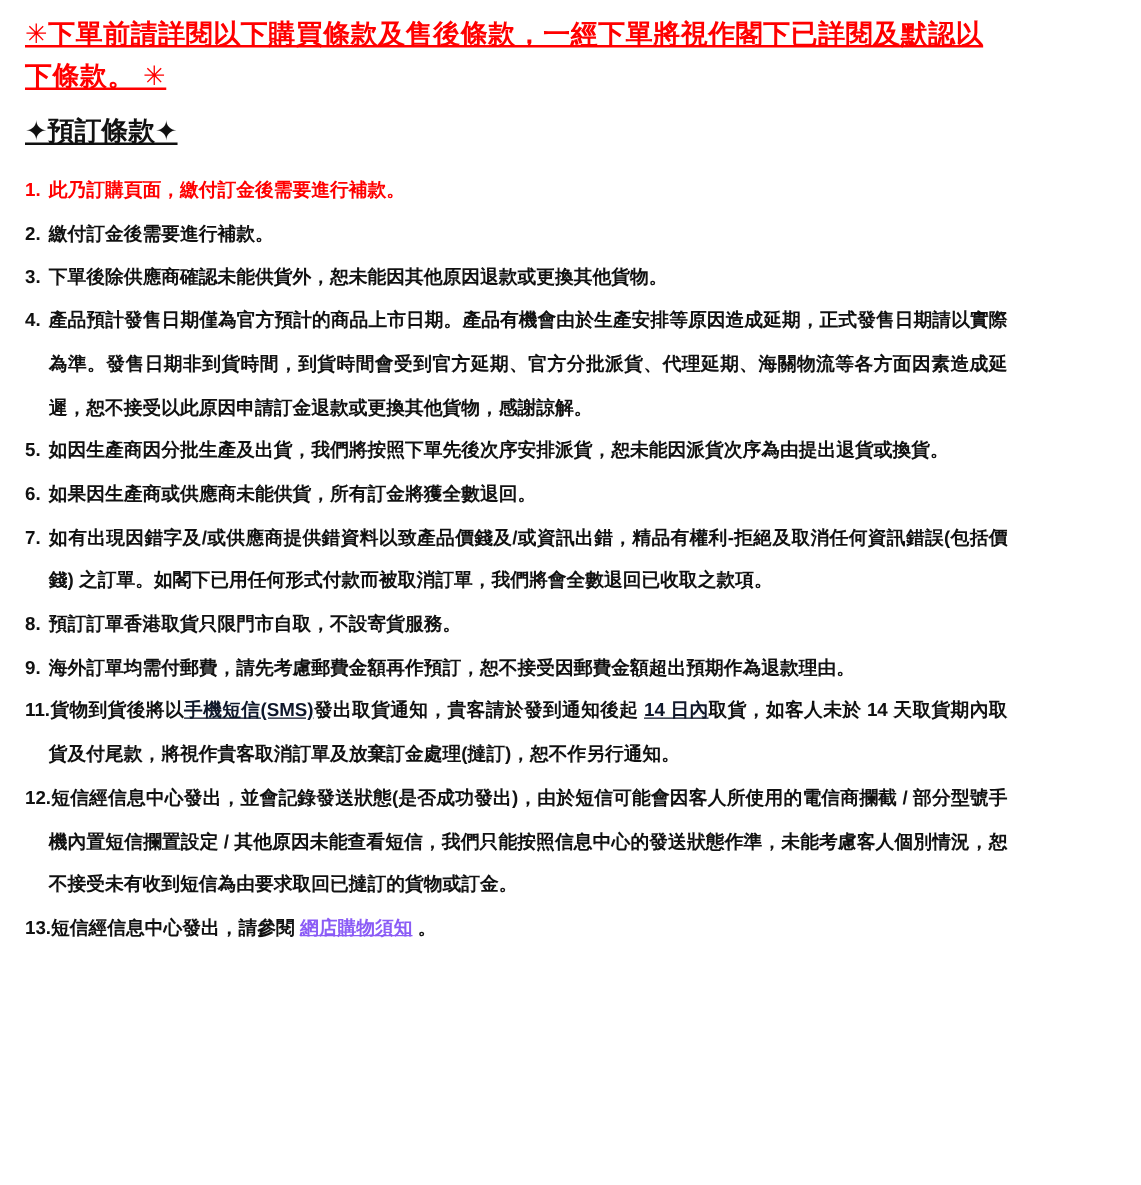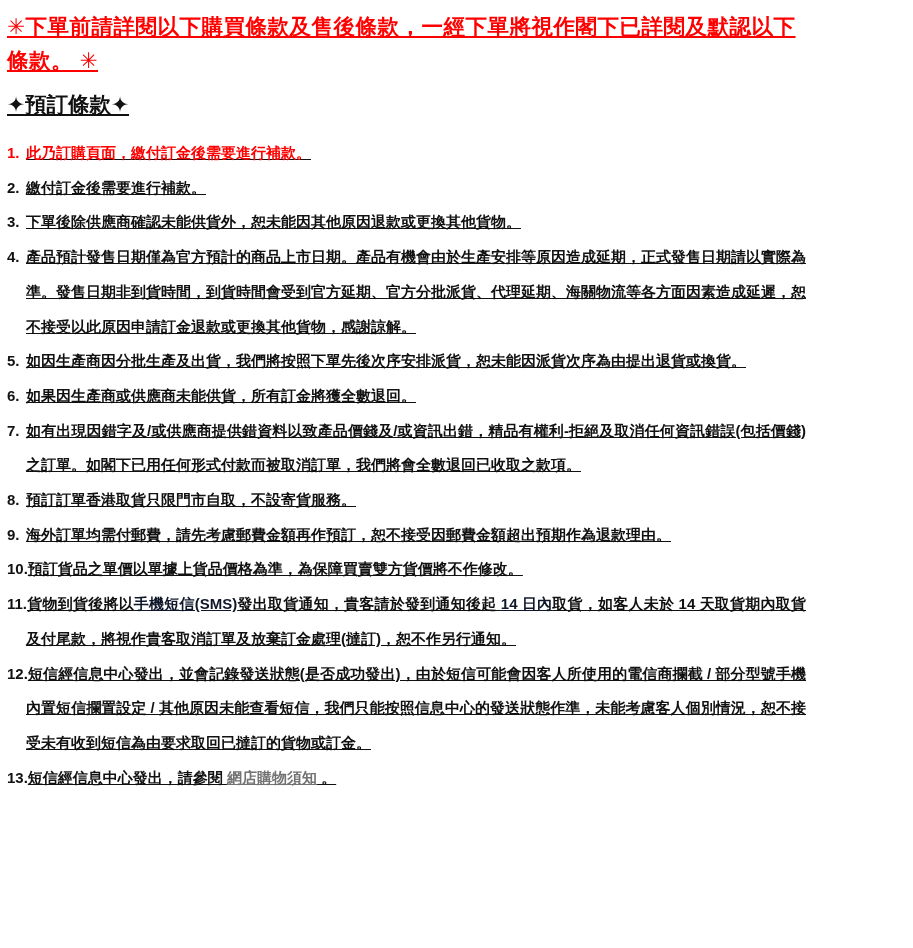--- a/index.html
+++ b/index.html
@@ -9,24 +9,23 @@
   }
   body {
     width: 913px;
     height: 948px;
     overflow: hidden;
     font-family: "Liberation Sans", "DejaVu Sans", sans-serif;
     font-weight: bold;
     color: #111111;
   }
   .page {
-    padding: 10px 8px 0 7px;
+    padding: 10px 8px 0 20px;
     box-sizing: border-box;
     width: 814px;
-    text-decoration: underline;
   }
   .header-red {
     display: inline-block;
     font-size: 21.5px;
     line-height: 34px;
     color: #ff0000;
     text-decoration: underline;
     letter-spacing: 0.5px;
   }
   .subheader {
@@ -53,21 +52,21 @@
     display: inline-block;
     min-width: 19px;
     text-indent: 0;
   }
   .red-item { color: #ff0000; }
   .red-u {
     color: #0f172a;
     text-decoration: underline;
   }
   a.shop-link {
-    color: #737373;
+    color: #8b5cf6;
     text-decoration: underline;
     cursor: pointer;
   }
 </style>
 </head>
 <body>
 
 <div class="page">
   <div>
     <span class="header-red">✳下單前請詳閱以下購買條款及售後條款，一經下單將視作閣下已詳閱及默認以下條款。 ✳</span>
@@ -78,18 +77,17 @@
   <ol class="terms">
       <li class="red-item"><span class="num">1.</span><span>此乃訂購頁面，繳付訂金後需要進行補款。</span></li>
       <li><span class="num">2.</span><span>繳付訂金後需要進行補款。</span></li>
       <li><span class="num">3.</span><span>下單後除供應商確認未能供貨外，恕未能因其他原因退款或更換其他貨物。</span></li>
       <li><span class="num">4.</span><span>產品預計發售日期僅為官方預計的商品上市日期。產品有機會由於生產安排等原因造成延期，正式發售日期請以實際為準。發售日期非到貨時間，到貨時間會受到官方延期、官方分批派貨、代理延期、海關物流等各方面因素造成延遲，恕不接受以此原因申請訂金退款或更換其他貨物，感謝諒解。</span></li>
       <li><span class="num">5.</span><span>如因生產商因分批生產及出貨，我們將按照下單先後次序安排派貨，恕未能因派貨次序為由提出退貨或換貨。</span></li>
       <li><span class="num">6.</span><span>如果因生產商或供應商未能供貨，所有訂金將獲全數退回。</span></li>
       <li><span class="num">7.</span><span>如有出現因錯字及/或供應商提供錯資料以致產品價錢及/或資訊出錯，精品有權利-拒絕及取消任何資訊錯誤(包括價錢) 之訂單。如閣下已用任何形式付款而被取消訂單，我們將會全數退回已收取之款項。</span></li>
       <li><span class="num">8.</span><span>預訂訂單香港取貨只限門市自取，不設寄貨服務。</span></li>
       <li><span class="num">9.</span><span>海外訂單均需付郵費，請先考慮郵費金額再作預訂，恕不接受因郵費金額超出預期作為退款理由。</span></li>
-      <li><span class="num">10.</span><span>預訂貨品之單價以單據上貨品價格為準，為保障買賣雙方貨價將不作修改。</span></li>
       <li><span class="num">11.</span><span>貨物到貨後將以</span><span class="red-u">手機短信(SMS)</span><span>發出取貨通知，貴客請於發到通知後起 </span><span class="red-u">14 日內</span><span>取貨，如客人未於 14 天取貨期內取貨及付尾款，將視作貴客取消訂單及放棄訂金處理(撻訂)，恕不作另行通知。</span></li>
       <li><span class="num">12.</span><span>短信經信息中心發出，並會記錄發送狀態(是否成功發出)，由於短信可能會因客人所使用的電信商攔截 / 部分型號手機內置短信攔置設定 / 其他原因未能查看短信，我們只能按照信息中心的發送狀態作準，未能考慮客人個別情況，恕不接受未有收到短信為由要求取回已撻訂的貨物或訂金。</span></li>
       <li><span class="num">13.</span><span>短信經信息中心發出，請參閱 </span><a class="shop-link" href="#">網店購物須知</a><span> 。</span></li>
     </ol>
 </div>
 
 </body></html>

